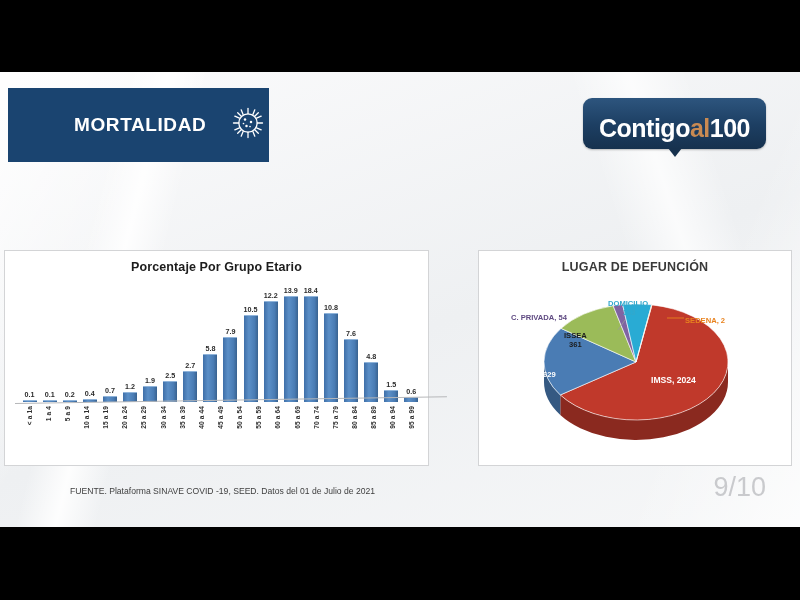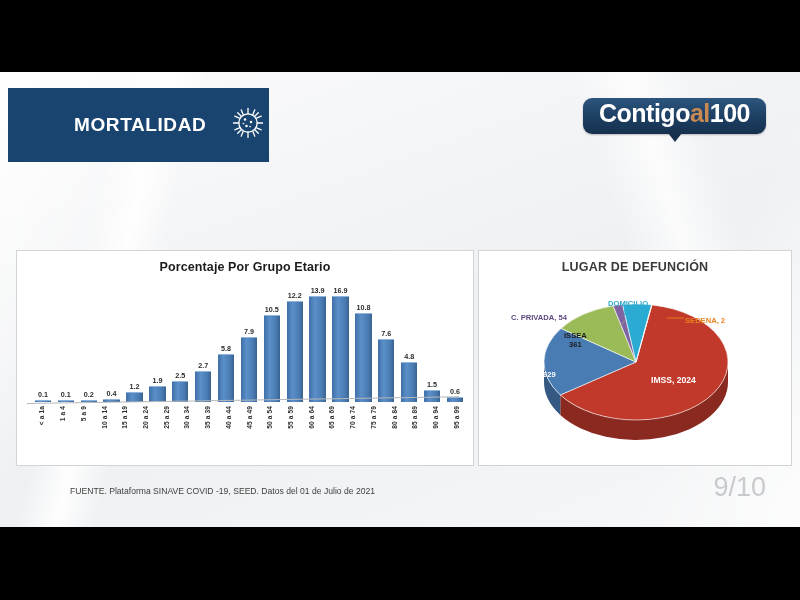--- a/index.html
+++ b/index.html
@@ -44,37 +44,37 @@
   .banner-title {
     color: #ffffff; font-size: 19px; font-weight: bold; letter-spacing: 0.6px;
     margin-left: 28px;
   }
   .virus-icon { margin-left: 22px; display:block; }
 
   
   .logo-wrap { position:absolute; right: 34px; top: 26px; z-index: 3; }
   .logo-bubble {
     background: linear-gradient(180deg, #2d557e 0%, #1d3f63 52%, #16314e 100%);
-    border-radius: 9px; padding: 3px 16px 8px 16px; position: relative;
+    border-radius: 9px; padding: 18px 16px 8px 16px; position: relative;
     box-shadow: 0 1px 2px rgba(0,0,0,0.25);
   }
   .logo-bubble::after {
     content:""; position:absolute; left:50%; bottom:-8px; margin-left:-7px;
     width:0;height:0; border-left:7px solid transparent; border-right:7px solid transparent;
     border-top: 9px solid #16314e;
   }
   .logo-text { font-size: 25px; font-weight: bold; letter-spacing: -0.5px; line-height: 1; }
   .logo-text .w { color: #ffffff; }
   .logo-text .o { color: #c98a52; }
 
   
   .panel {
     position: absolute; background: #ffffff; border: 1px solid #d3d4d6; z-index: 2;
   }
-  .panel-bar { left: 16px; top: 178px; width: 458px; height: 216px; }
+  .panel-bar { left: 4px; top: 178px; width: 425px; height: 216px; }
   .panel-pie { left: 478px; top: 178px; width: 314px; height: 216px; }
 
   .chart-title {
     text-align:center; font-size: 12.5px; font-weight: bold; color: #1c1c1c;
     margin-top: 9px; letter-spacing: 0.1px;
   }
   .pie-title {
     text-align:center; font-size: 12.5px; font-weight: bold; color: #3a3a3a;
     margin-top: 9px; letter-spacing: 0.2px;
   }
@@ -187,20 +187,24 @@
             </div>
             <div class="bar-slot">
               <div class="bar-val">0.2</div>
               <div class="bar" style="height: 1.5%;"></div>
             </div>
             <div class="bar-slot">
               <div class="bar-val">0.4</div>
               <div class="bar" style="height: 2.85714%;"></div>
             </div>
             <div class="bar-slot">
+              <div class="bar-val">0.7</div>
+              <div class="bar" style="height: 5%;"></div>
+            </div>
+            <div class="bar-slot">
               <div class="bar-val">1.2</div>
               <div class="bar" style="height: 8.57143%;"></div>
             </div>
             <div class="bar-slot">
               <div class="bar-val">1.9</div>
               <div class="bar" style="height: 13.5714%;"></div>
             </div>
             <div class="bar-slot">
               <div class="bar-val">2.5</div>
               <div class="bar" style="height: 17.8571%;"></div>
@@ -223,21 +227,21 @@
             </div>
             <div class="bar-slot">
               <div class="bar-val">12.2</div>
               <div class="bar" style="height: 87.1429%;"></div>
             </div>
             <div class="bar-slot">
               <div class="bar-val">13.9</div>
               <div class="bar" style="height: 99.2857%;"></div>
             </div>
             <div class="bar-slot">
-              <div class="bar-val">16.9</div>
+              <div class="bar-val">18.4</div>
               <div class="bar" style="height: 95.7143%;"></div>
             </div>
             <div class="bar-slot">
               <div class="bar-val">10.8</div>
               <div class="bar" style="height: 77.1429%;"></div>
             </div>
             <div class="bar-slot">
               <div class="bar-val">7.6</div>
               <div class="bar" style="height: 54.2857%;"></div>
             </div>

